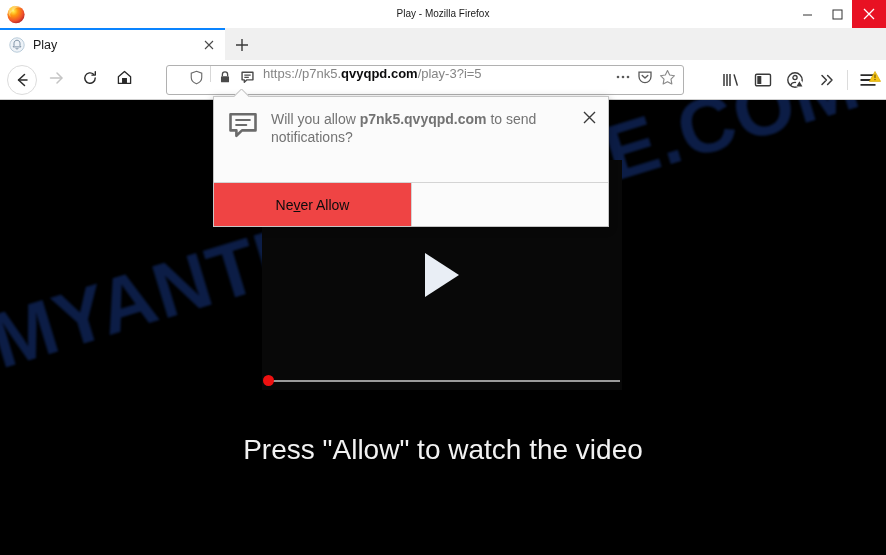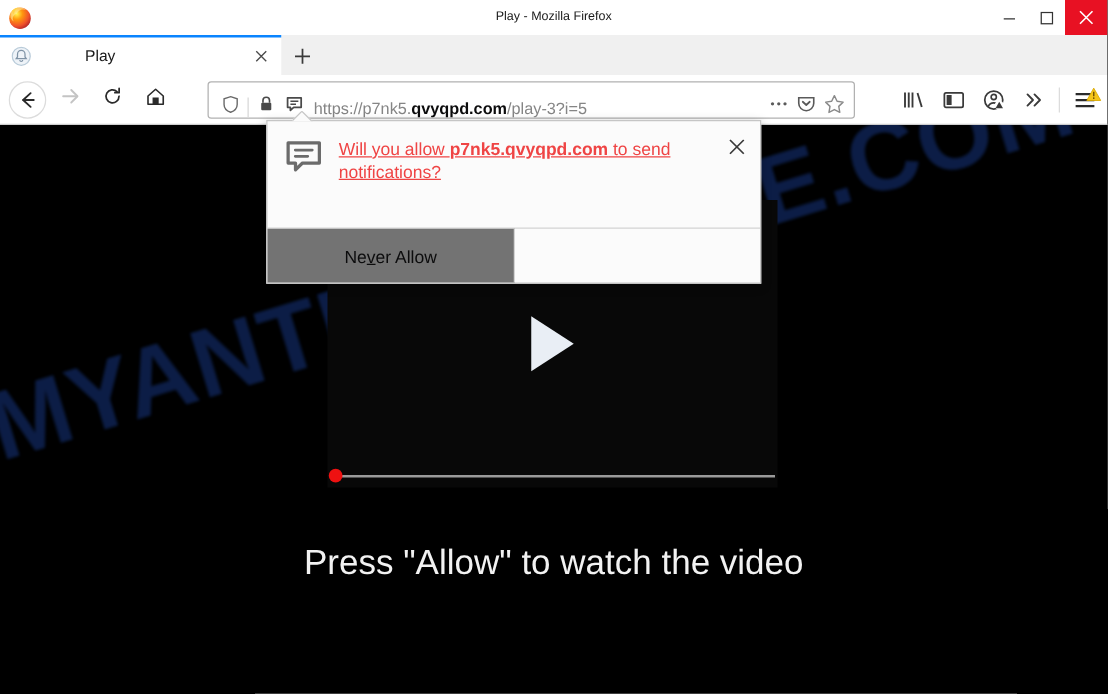--- a/index.html
+++ b/index.html
@@ -30,21 +30,21 @@
   .wc svg { display: block; }
 
   
   .tabstrip {
     position: absolute; top: 28px; left: 0; width: 886px; height: 32px;
     background: #f0f0f0;
   }
   .tab {
     position: absolute; left: 0; top: 0; width: 225px; height: 32px;
     background: #fff; border-top: 2px solid #0a84ff;
-    display: flex; align-items: center; padding: 0 6px 0 9px; gap: 35px;
+    display: flex; align-items: center; padding: 0 6px 0 9px;
   }
   .tab-favicon { width: 16px; height: 16px; flex: 0 0 auto; margin-right: 8px; }
   .tab-label {
     flex: 1 1 auto; font-size: 12.5px; color: #1a1a1a;
     white-space: nowrap; overflow: hidden; text-overflow: ellipsis;
   }
   .tab-close { width: 20px; height: 20px; display:flex; align-items:center; justify-content:center; flex:0 0 auto; }
   .newtab {
     position: absolute; left: 228px; top: 4px; width: 28px; height: 26px;
     display: flex; align-items: center; justify-content: center;
@@ -60,21 +60,21 @@
   .navbtn.back { margin-left: 5px; }
   .back-circle {
     width: 30px; height: 30px; border-radius: 50%;
     border: 1px solid #dcdcdc; display:flex; align-items:center; justify-content:center;
   }
 
   
   .urlbar {
     position: absolute; left: 166px; top: 65px; width: 518px; height: 30px;
     border: 1px solid #b1b1b1; border-radius: 3px; background: #fff;
-    display: flex; align-items: flex-end; padding: 0 5px 0 6px;
+    display: flex; align-items: flex-start; padding: 0 5px 0 18px;
   }
   .ub-icon { width: 22px; height: 22px; display:flex; align-items:center; justify-content:center; flex:0 0 auto; }
   .ub-sep { width: 1px; height: 16px; background: #d7d7d7; margin: 0 3px; flex:0 0 auto; }
   .url-text {
     flex: 1 1 auto; margin-left: 5px; font-size: 13px; color: #858585;
     white-space: nowrap; overflow: hidden;
     font-family: "Liberation Sans", sans-serif;
   }
   .url-host { color: #0c0c0d; font-weight: bold; }
   .ub-right { display: flex; align-items: center; flex: 0 0 auto; }
@@ -143,39 +143,38 @@
   .popup-arrow:before {
     content: ""; position: absolute; left: 1px; top: 2px;
     width: 12px; height: 12px; background: #fbfbfb;
     border-left: 1px solid #c5c5c5; border-top: 1px solid #c5c5c5;
     transform: rotate(45deg);
   }
   .popup-body { position: relative; padding: 13px 12px 0 14px; height: 86px; }
   .popup-row { display: flex; align-items: flex-start; }
   .popup-bubble-icon { width: 30px; height: 28px; flex: 0 0 auto; margin-right: 13px; margin-top: 2px; }
   .popup-msg {
-    font-size: 14px; color: #ef4444; line-height: 1.32; flex: 1 1 auto;
+    font-size: 14px; color: #737373; line-height: 1.32; flex: 1 1 auto;
     padding-right: 22px;
-    text-decoration: underline;
   }
   .popup-msg b { font-weight: bold; }
   .popup-close {
     position: absolute; right: 9px; top: 10px; width: 20px; height: 20px;
     display: flex; align-items: center; justify-content: center;
   }
   .popup-learn {
     margin-left: 43px; margin-top: 10px; font-size: 13.5px;
     color: #4a8bb8; cursor: pointer;
   }
   .popup-actions {
     position: absolute; left: 0; bottom: 0; width: 100%; height: 44px;
     display: flex; border-top: 1px solid #d4d4d4;
   }
   .btn-never {
-    flex: 0 0 198px; background: #737373; border-right: 1px solid #d4d4d4;
+    flex: 0 0 198px; background: #ef4444; border-right: 1px solid #d4d4d4;
     display: flex; align-items: center; justify-content: center;
     font-size: 14px; color: #0c0c0d;
   }
   .btn-allow {
     flex: 1 1 auto; background: #0a63c9;
     display: flex; align-items: center; justify-content: center;
     font-size: 14px; color: #fff;
   }
   .ul { text-decoration: underline; }
 </style>

